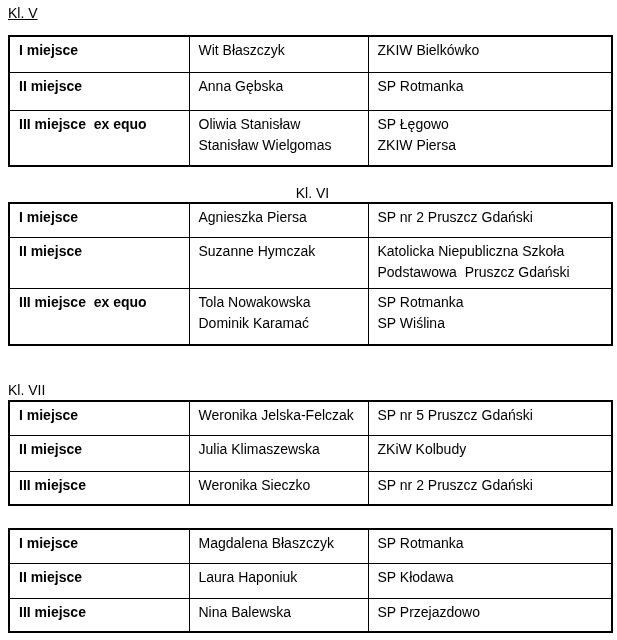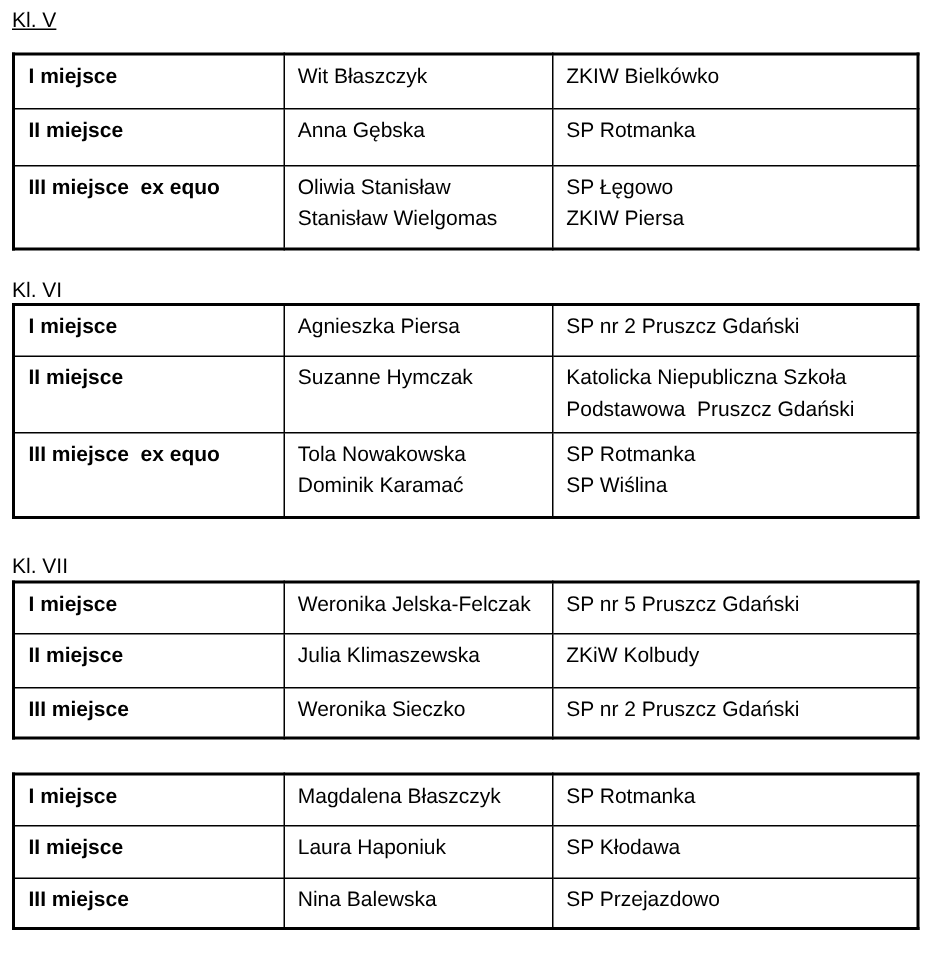--- a/index.html
+++ b/index.html
@@ -29,22 +29,22 @@
     vertical-align: top;
     padding: 3px 4px 2px 9px;
     line-height: 21px;
     white-space: pre-wrap;
     overflow: hidden;
   }
   td.col-place { font-weight: bold; }
 
   
   #s1 .kl-label { margin-bottom: 14px; text-decoration: underline; }
-  #s2 { margin-top: 18px; }  #s2 .kl-label { margin-bottom: 1px; }
-  #s3 { margin-top: 23px; }  #s3 .kl-label { margin-bottom: 2px; }
+  #s2 { margin-top: 18px; }  #s2 .kl-label { margin-bottom: 1px; text-align: center; }
+  #s3 { margin-top: 36px; }  #s3 .kl-label { margin-bottom: 2px; }
   #s4 { margin-top: 22px; }  #s4 .kl-label { margin-bottom: 0; }
 
   
   #s1 tr:nth-child(1) { height: 36px; }
   #s1 tr:nth-child(2) { height: 38px; }
   #s1 tr:nth-child(3) { height: 56px; }
   #s2 tr:nth-child(1) { height: 34px; }
   #s2 tr:nth-child(2) { height: 51px; }
   #s2 tr:nth-child(3) { height: 57px; }
   #s3 tr:nth-child(1) { height: 34px; }

